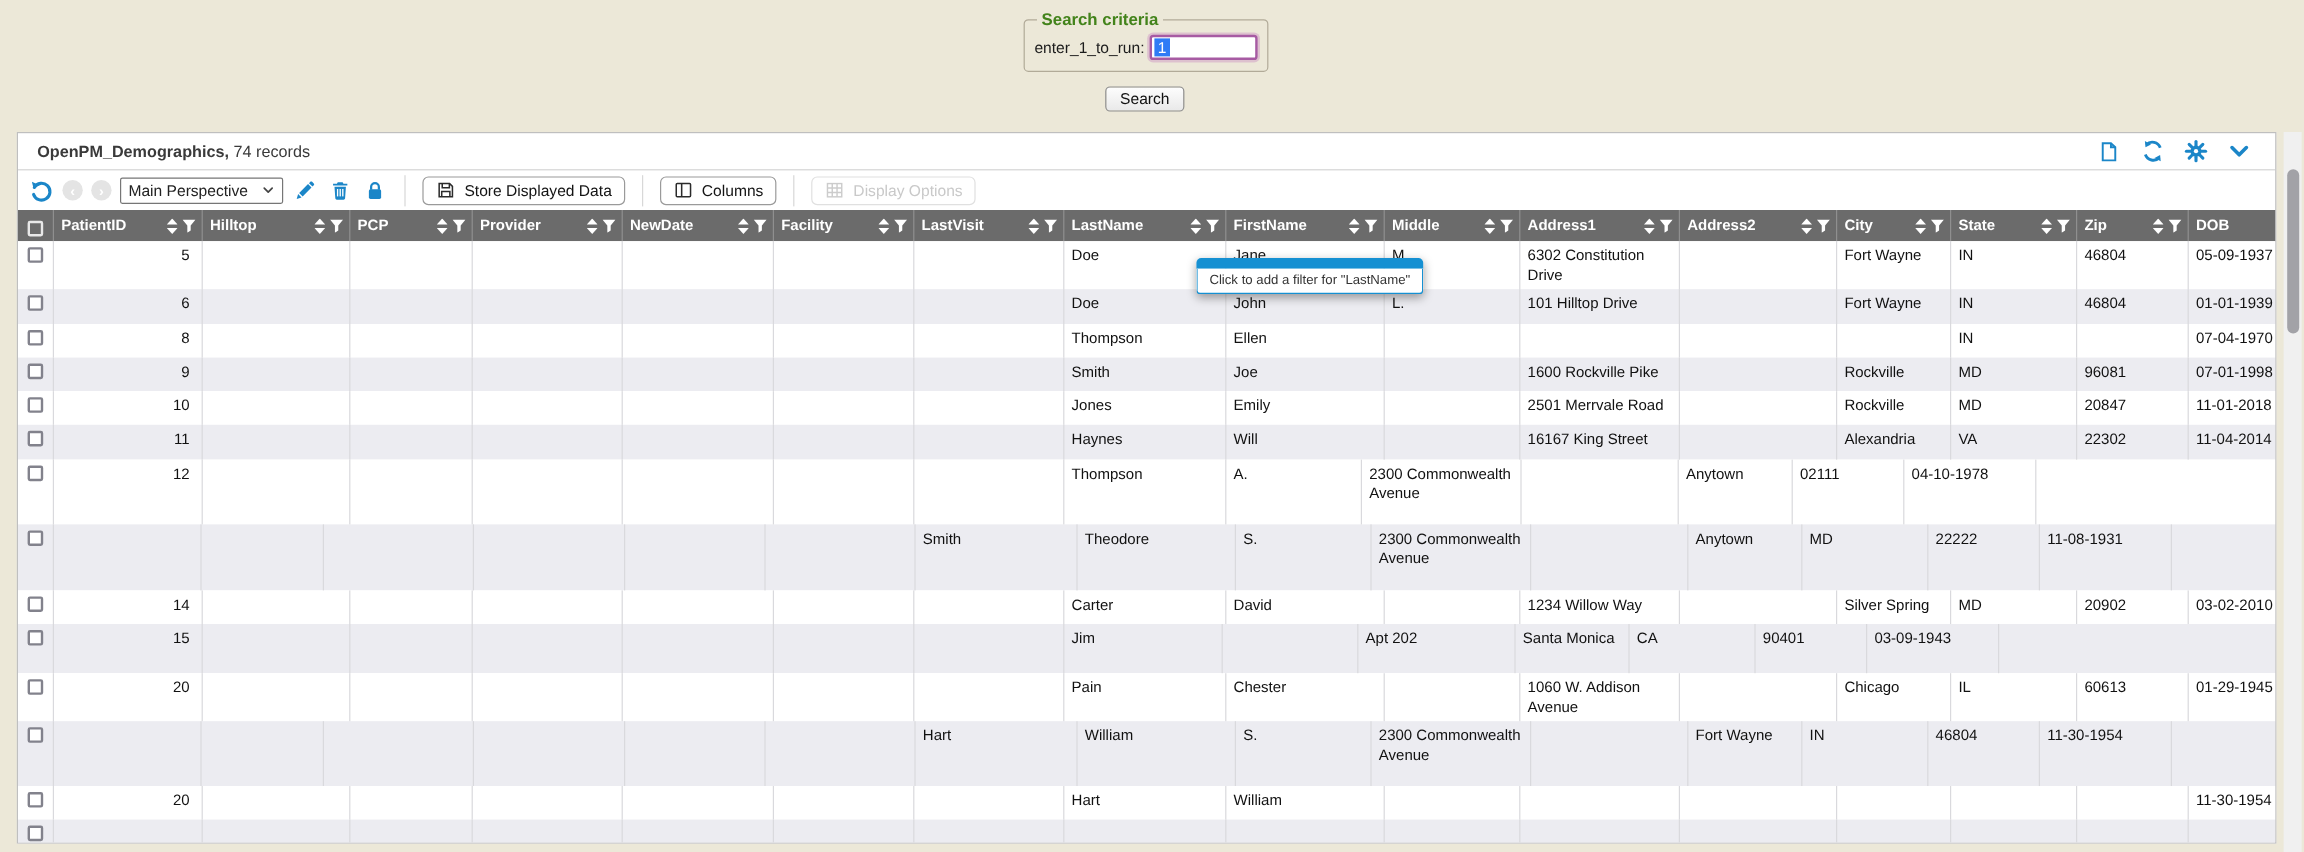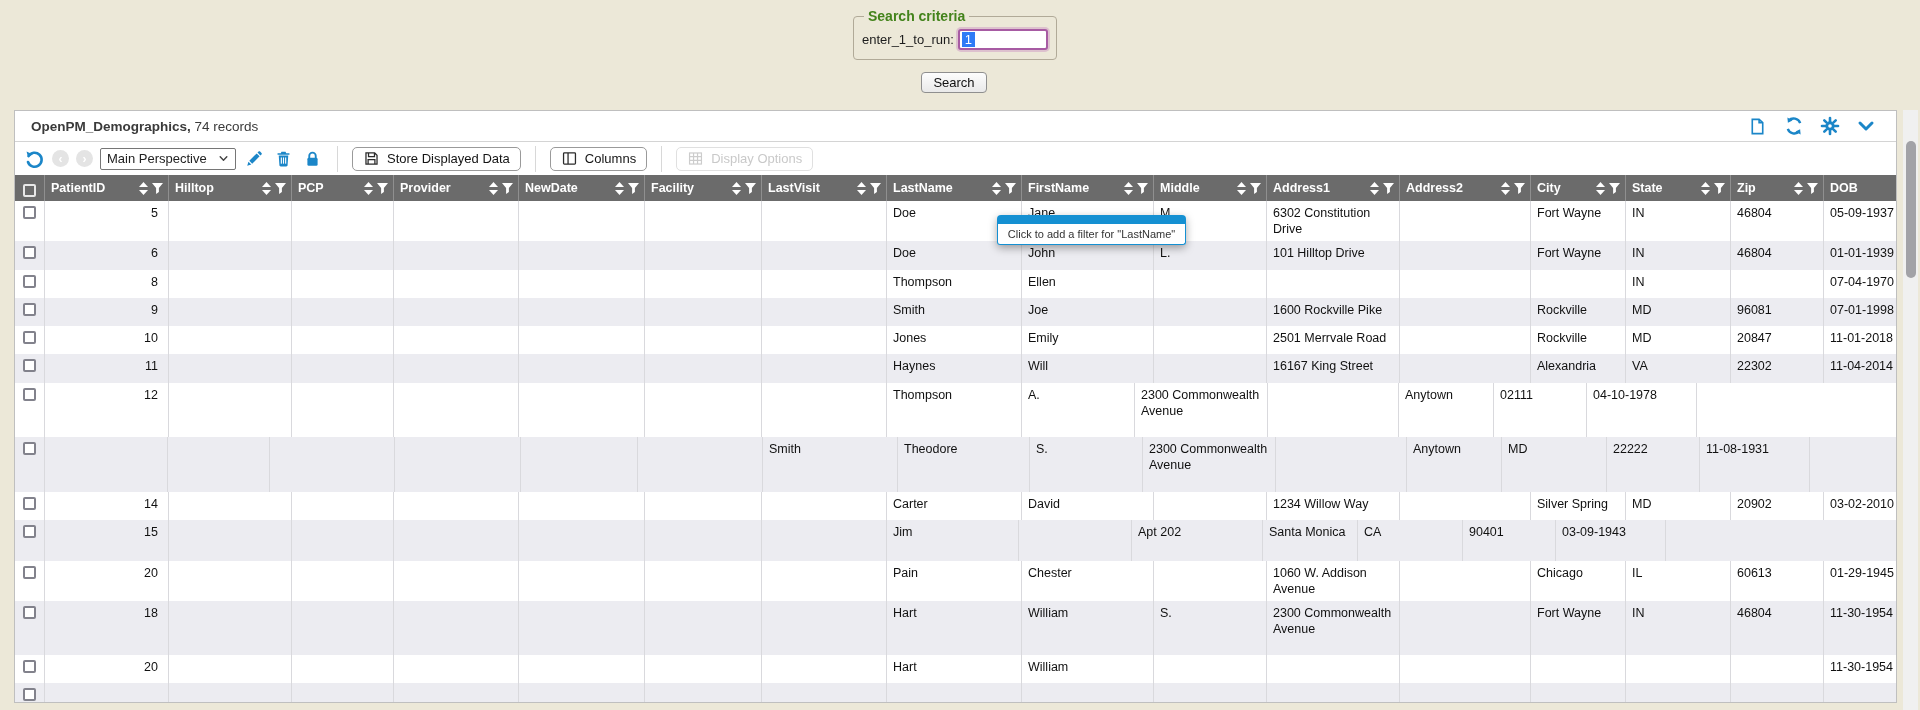--- a/index.html
+++ b/index.html
@@ -581,21 +581,20 @@
         <div class="tcell" style="width:131px"></div>
         <div class="tcell" style="width:95px">Chicago</div>
         <div class="tcell" style="width:105px">IL</div>
         <div class="tcell" style="width:93px">60613</div>
         <div class="tcell" style="width:110px">01-29-1945</div>
       </div>
       <div class="trow row-odd" style="min-height:54px">
         <div class="tcell cbcell" style="width:30px">
           <div class="cb"></div>
         </div>
-        <div class="tcell num" style="width:124px">18</div>
         <div class="tcell" style="width:123px"></div>
         <div class="tcell" style="width:102px"></div>
         <div class="tcell" style="width:125px"></div>
         <div class="tcell" style="width:126px"></div>
         <div class="tcell" style="width:117px"></div>
         <div class="tcell" style="width:125px"></div>
         <div class="tcell" style="width:135px">Hart</div>
         <div class="tcell" style="width:132px">William</div>
         <div class="tcell" style="width:113px">S.</div>
         <div class="tcell" style="width:133px">2300 Commonwealth Avenue</div>

